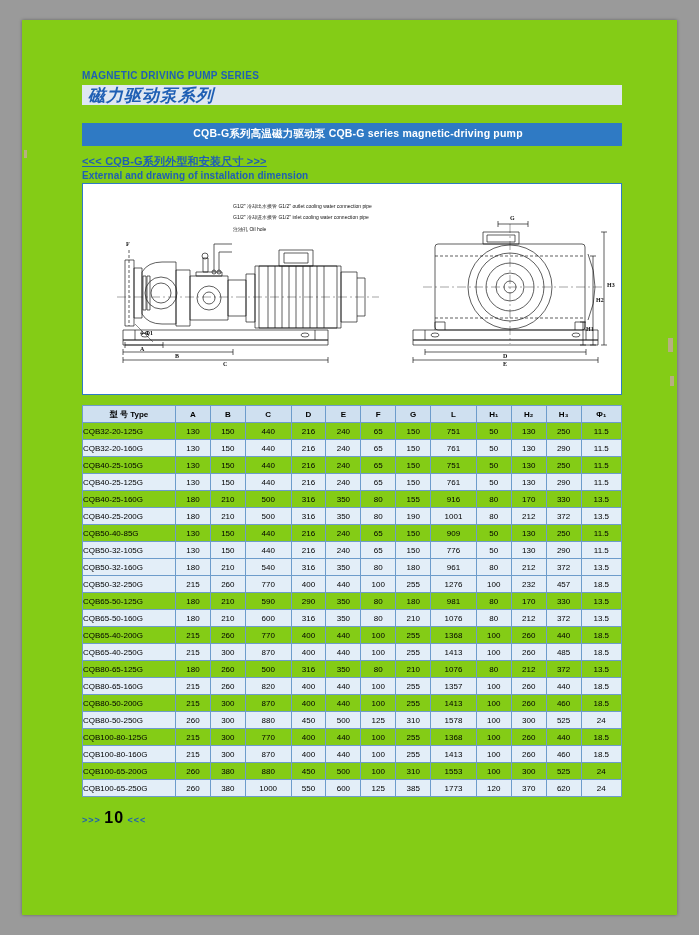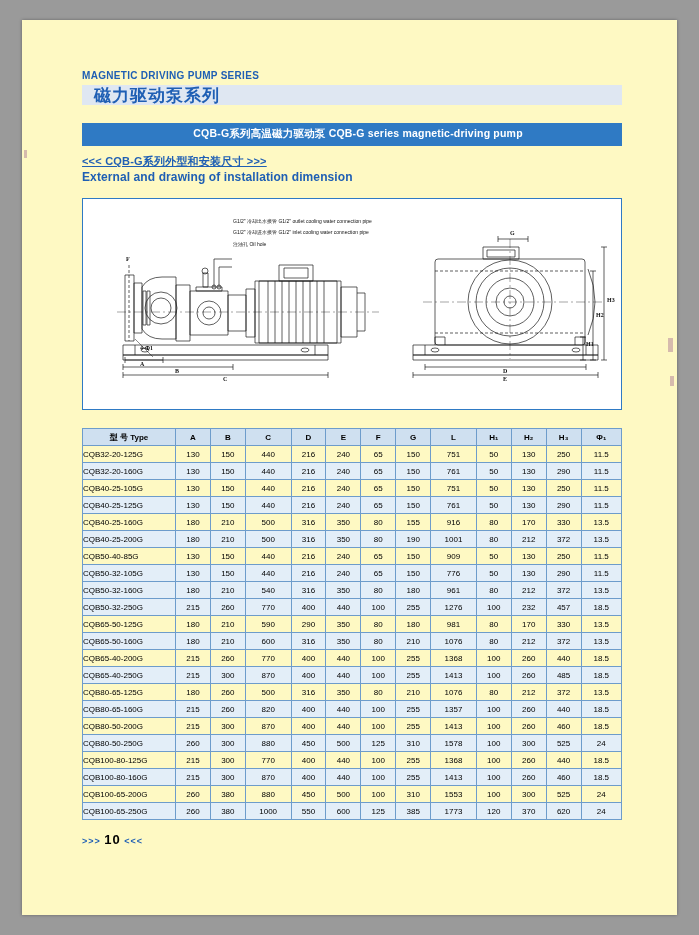--- a/index.html
+++ b/index.html
@@ -12,21 +12,21 @@
     height: 935px;
     font-family: "Liberation Sans", sans-serif;
     overflow: hidden;
   }
   .page {
     position: absolute;
     left: 22px;
     top: 20px;
     width: 655px;
     height: 895px;
-    background: #fef9c3;
+    background: #84cc16;
     box-shadow: 0 0 3px rgba(0,0,0,0.35);
   }
   .content {
     position: absolute;
     left: 60px;
     top: 50px;
     width: 540px;
   }
   
   .hdr-en {
@@ -43,25 +43,26 @@
   }
   .hdr-cn-bar {
     position: absolute;
     left: 0; top: 0;
     width: 100%;
     height: 20px;
     background: #dfe7f2;
   }
   .hdr-cn {
     position: absolute;
-    left: 12px;
+    left: 6px;
     top: -1px;
     font-family: "DejaVu Sans", sans-serif;
     font-size: 17px;
     font-weight: bold;
+    font-style: italic;
     color: #1f5fb4;
     letter-spacing: 1px;
   }
   .title-bar {
     background: #2f7ac4;
     color: #ffffff;
     font-size: 10.5px;
     font-weight: bold;
     text-align: center;
     padding: 4px 0 5px 12px;
@@ -69,26 +70,26 @@
   }
   .sub1 {
     margin-top: 8px;
     font-size: 11px;
     font-weight: bold;
     color: #1f5fb4;
     letter-spacing: 0.2px;
     text-decoration: underline;
   }
   .sub2 {
-    font-size: 12px;
+    font-size: 10px;
     font-weight: bold;
     color: #1f5fb4;
     letter-spacing: 0.1px;
     margin-top: 1px;
-    margin-bottom: 14px;
+    margin-bottom: 2px;
   }
   
   .drawing-box {
     border: 1px solid #2f7ac4;
     height: 210px;
     position: relative;
     background: #ffffff;
     overflow: hidden;
   }
   .drawing-box svg { display: block; }
@@ -101,21 +102,21 @@
   }
   .dimlbl {
     position: absolute;
     font-size: 6px;
     font-weight: bold;
     color: #111;
     font-family: "Liberation Serif", serif;
   }
   
   table.spec {
-    margin-top: 18px;
+    margin-top: 10px;
     border-collapse: collapse;
     width: 100%;
     font-size: 8px;
     color: #000;
   }
   table.spec th, table.spec td {
     border: 1px solid #6d9ccb;
     text-align: center;
     padding: 2px 0 2px 0;
     height: 12px;
@@ -135,21 +136,21 @@
   }
   
   .footer {
     margin-top: 12px;
     font-size: 9px;
     font-weight: bold;
     color: #1f5fb4;
     letter-spacing: 1px;
   }
   .footer .pg {
-    font-size: 13px;
+    font-size: 16px;
     color: #000;
   }
   
   .edge-mark {
     position: absolute;
     background: #c8a6a6;
     opacity: 0.75;
   }
 </style>
 </head>

